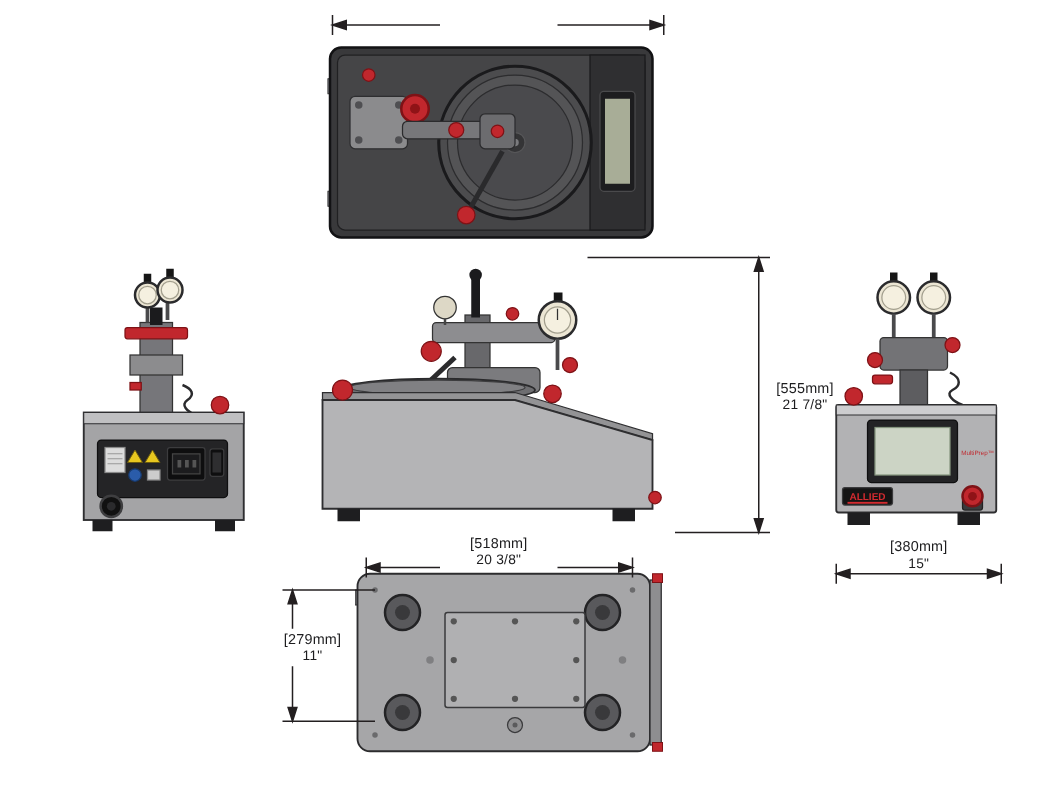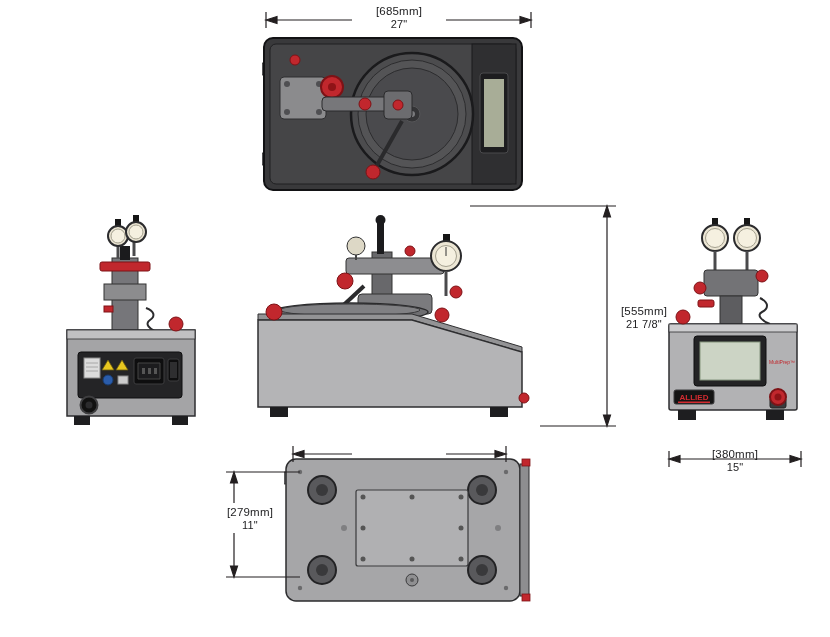--- a/index.html
+++ b/index.html
@@ -230,34 +230,34 @@
       <polygon points="234,577 230.5,566 237.5,566"></polygon>
 
       <line x1="669" y1="451" x2="669" y2="467"></line>
       <line x1="801" y1="451" x2="801" y2="467"></line>
       <path d="M678,459 H792" fill="none"></path>
       <polygon points="669,459 680,455.5 680,462.5"></polygon>
       <polygon points="801,459 790,455.5 790,462.5"></polygon>
     </g>
   </svg>
 
-  <div class="dim" style="left:357px;top:4px;width:84px">
-    <span class="mm">[685mm]</span>
-    <span class="in">27"</span>
-  </div>
 
   <div class="dim" style="left:612px;top:304px;width:64px">
     <span class="mm">[555mm]</span>
     <span class="in">21 7/8"</span>
   </div>
 
+  <div class="dim" style="left:357px;top:428px;width:84px">
+    <span class="mm">[518mm]</span>
+    <span class="in">20 3/8"</span>
+  </div>
 
   <div class="dim" style="left:214px;top:505px;width:72px">
     <span class="mm">[279mm]</span>
     <span class="in">11"</span>
   </div>
 
-  <div class="dim" style="left:699px;top:447px;width:72px">
+  <div class="dim" style="left:699px;top:431px;width:72px">
     <span class="mm">[380mm]</span>
     <span class="in">15"</span>
   </div>
 
 </div>
 
 </body></html>

